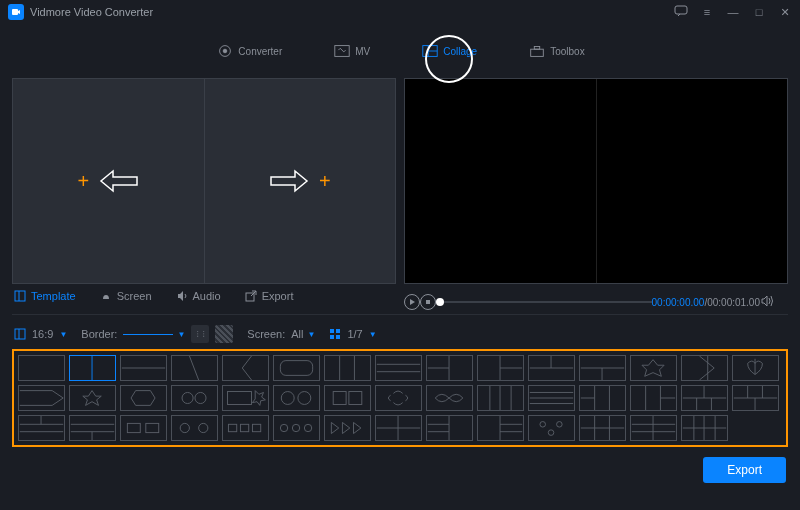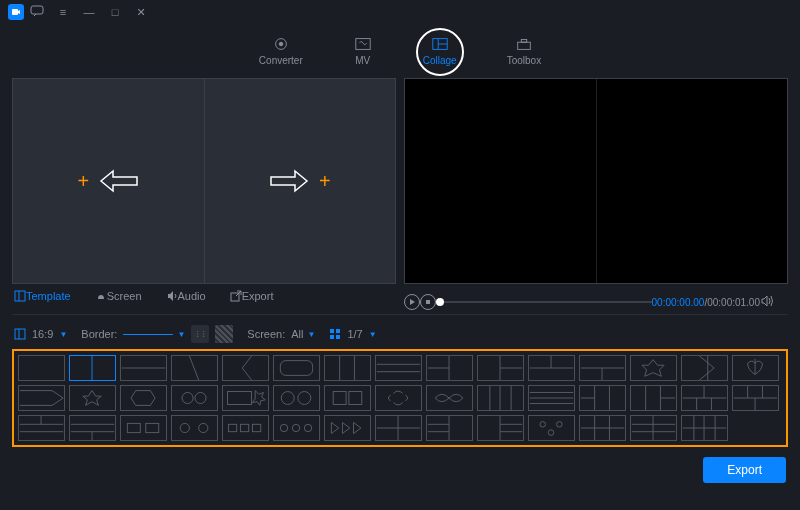--- a/index.html
+++ b/index.html
@@ -4,37 +4,37 @@
 <style>
 * { margin: 0; padding: 0; box-sizing: border-box; }
 body { background: #1a1d24; color: #8a8f98; font-family: Arial, sans-serif; font-size: 11px; width: 800px; height: 510px; overflow: hidden; }
 .titlebar { height: 24px; display: flex; align-items: center; padding: 0 8px; background: #1a1d24; }
 .logo { width: 16px; height: 16px; background: #0a84ff; border-radius: 3px; margin-right: 6px; display: flex; align-items: center; justify-content: center; }
 .logo svg { width: 10px; height: 10px; fill: #fff; }
 .title-text { color: #9aa0a8; font-size: 11px; flex: 1; }
 .winctrl { display: flex; gap: 12px; align-items: center; }
 .winctrl span { color: #8a8f98; cursor: pointer; width: 14px; text-align: center; }
 .tabs { height: 50px; display: flex; justify-content: center; gap: 50px; align-items: center; padding-top: 4px; }
-.tab { display: flex; flex-direction: column; align-items: center; gap: 3px; cursor: pointer; color: #8a8f98; position: relative; }
+.tab { display: flex; flex-direction: row; align-items: center; gap: 3px; cursor: pointer; color: #8a8f98; position: relative; }
 .tab.active { color: #0a84ff; }
 .tab-icon { width: 20px; height: 16px; display: flex; align-items: center; justify-content: center; }
 .tab-icon svg { width: 18px; height: 16px; stroke: currentColor; fill: none; }
 .tab-label { font-size: 10px; }
 .circle-highlight { position: absolute; width: 48px; height: 48px; border: 2px solid #fff; border-radius: 50%; top: -8px; left: 50%; transform: translateX(-50%); pointer-events: none; }
 .workspace { display: flex; gap: 8px; padding: 4px 12px 0 12px; height: 210px; }
 .canvas { flex: 1; border: 1px solid #3a3f48; background: #2a2e36; display: flex; position: relative; }
 .canvas-half { flex: 1; border-right: 1px solid #3a3f48; display: flex; align-items: center; justify-content: center; gap: 10px; }
 .canvas-half:last-child { border-right: none; }
 .plus { color: #ff9500; font-size: 20px; font-weight: 300; }
 .arrow-svg { stroke: #fff; fill: none; stroke-width: 1.5; }
 .preview { flex: 1; border: 1px solid #3a3f48; background: #000; display: flex; }
 .preview-half { flex: 1; border-right: 1px solid #222; }
 .preview-half:last-child { border-right: none; }
 .sub-tabs { display: flex; gap: 24px; padding: 6px 14px; align-items: center; height: 24px; }
-.sub-tab { display: flex; align-items: center; cursor: pointer; font-size: 11px; }
+.sub-tab { display: flex; align-items: center; gap: 5px; cursor: pointer; font-size: 11px; }
 .sub-tab.active { color: #0a84ff; }
 .sub-tab svg { width: 12px; height: 12px; fill: currentColor; }
 .player-bar { display: flex; align-items: center; gap: 0; padding: 4px 14px 4px 4px; height: 24px; position: absolute; width: 388px; right: 12px; top: 290px; }
 .play-btn { width: 16px; height: 16px; border: 1px solid #8a8f98; border-radius: 50%; display: flex; align-items: center; justify-content: center; cursor: pointer; }
 .play-btn svg { width: 6px; height: 6px; fill: #8a8f98; }
 .progress { flex: 1; height: 2px; background: #3a3f48; position: relative; }
 .progress-dot { width: 8px; height: 8px; background: #fff; border-radius: 50%; position: absolute; left: 0; top: -3px; }
 .time { color: #0a84ff; font-size: 10px; }
 .time .total { color: #8a8f98; }
 .vol-icon svg { width: 14px; height: 14px; stroke: #8a8f98; fill: none; }
@@ -60,20 +60,21 @@
 </head>
 <body>
 
 <div class="titlebar">
   <div class="logo">
       <svg viewBox="0 0 10 10">
         <rect x="1" y="2" width="6" height="6" rx="1"></rect>
         <path d="M7 4 L9 3 L9 7 L7 6 Z"></path>
       </svg>
     </div>
+  <div class="title-text">Vidmore Video Converter</div>
   <div class="winctrl">
     <span><svg width="14" height="12" viewBox="0 0 14 12" fill="none" stroke="#8a8f98">
           <rect x="1" y="1" width="12" height="8" rx="2"></rect>
           <path d="M4 11 L6 9"></path>
         </svg></span>
     <span>≡</span>
     <span>—</span>
     <span>□</span>
     <span>✕</span>
   </div>

